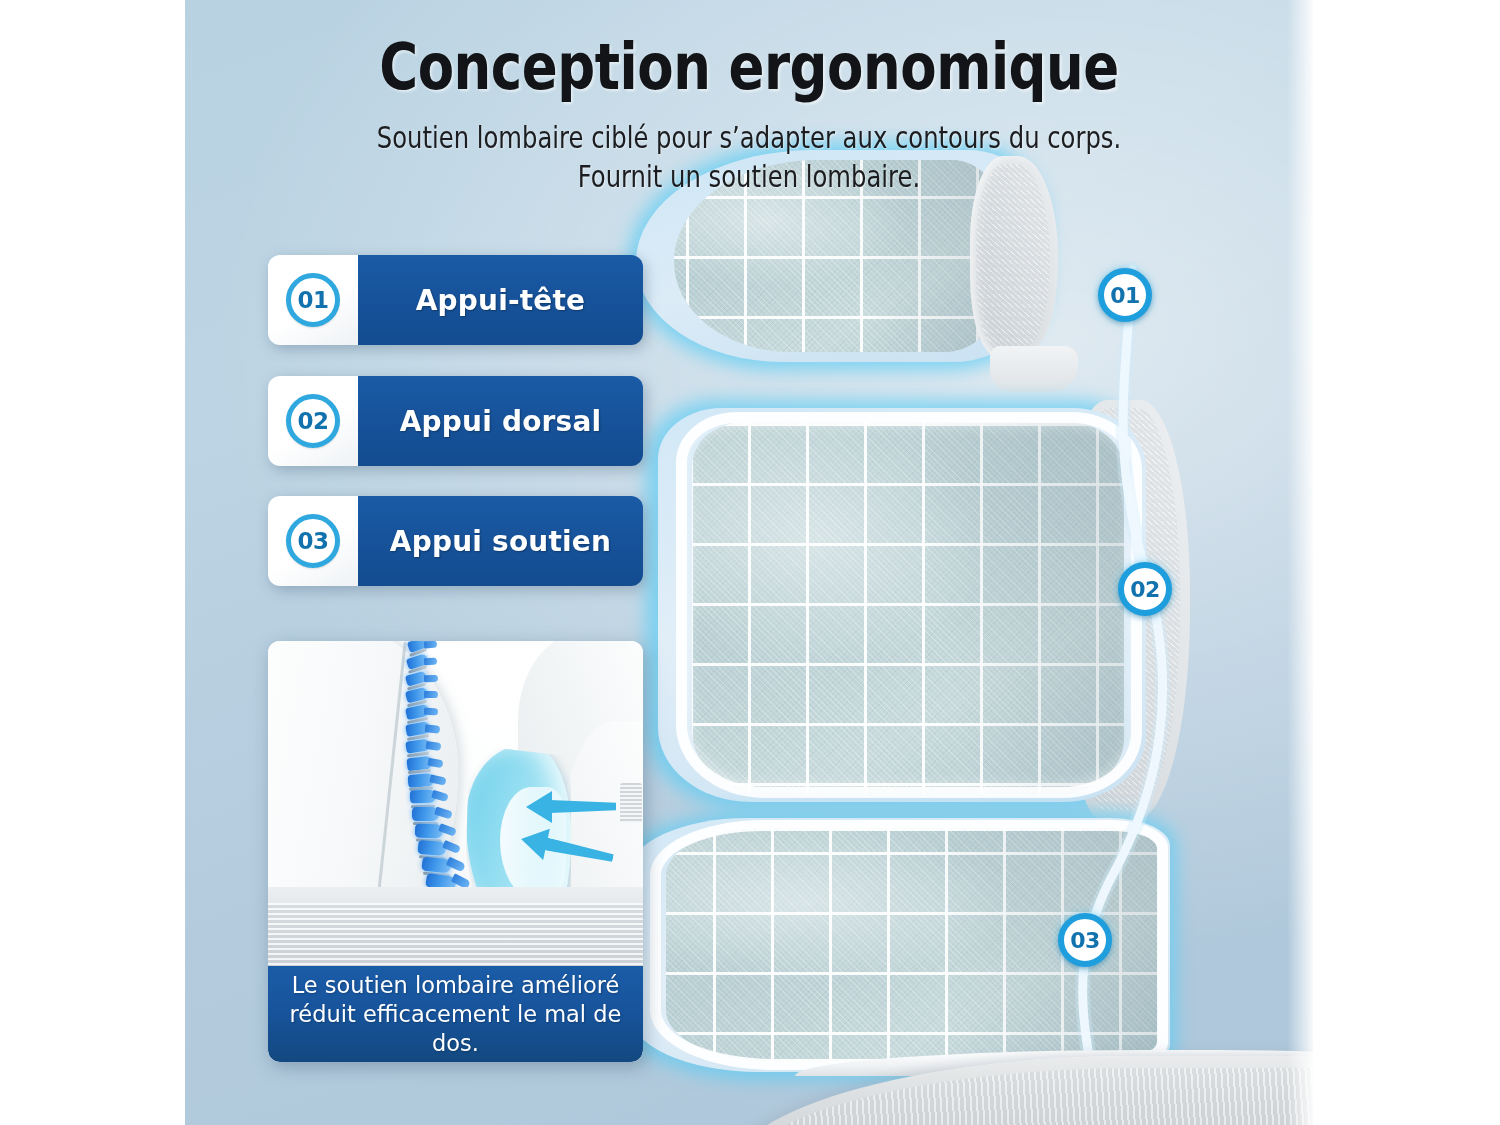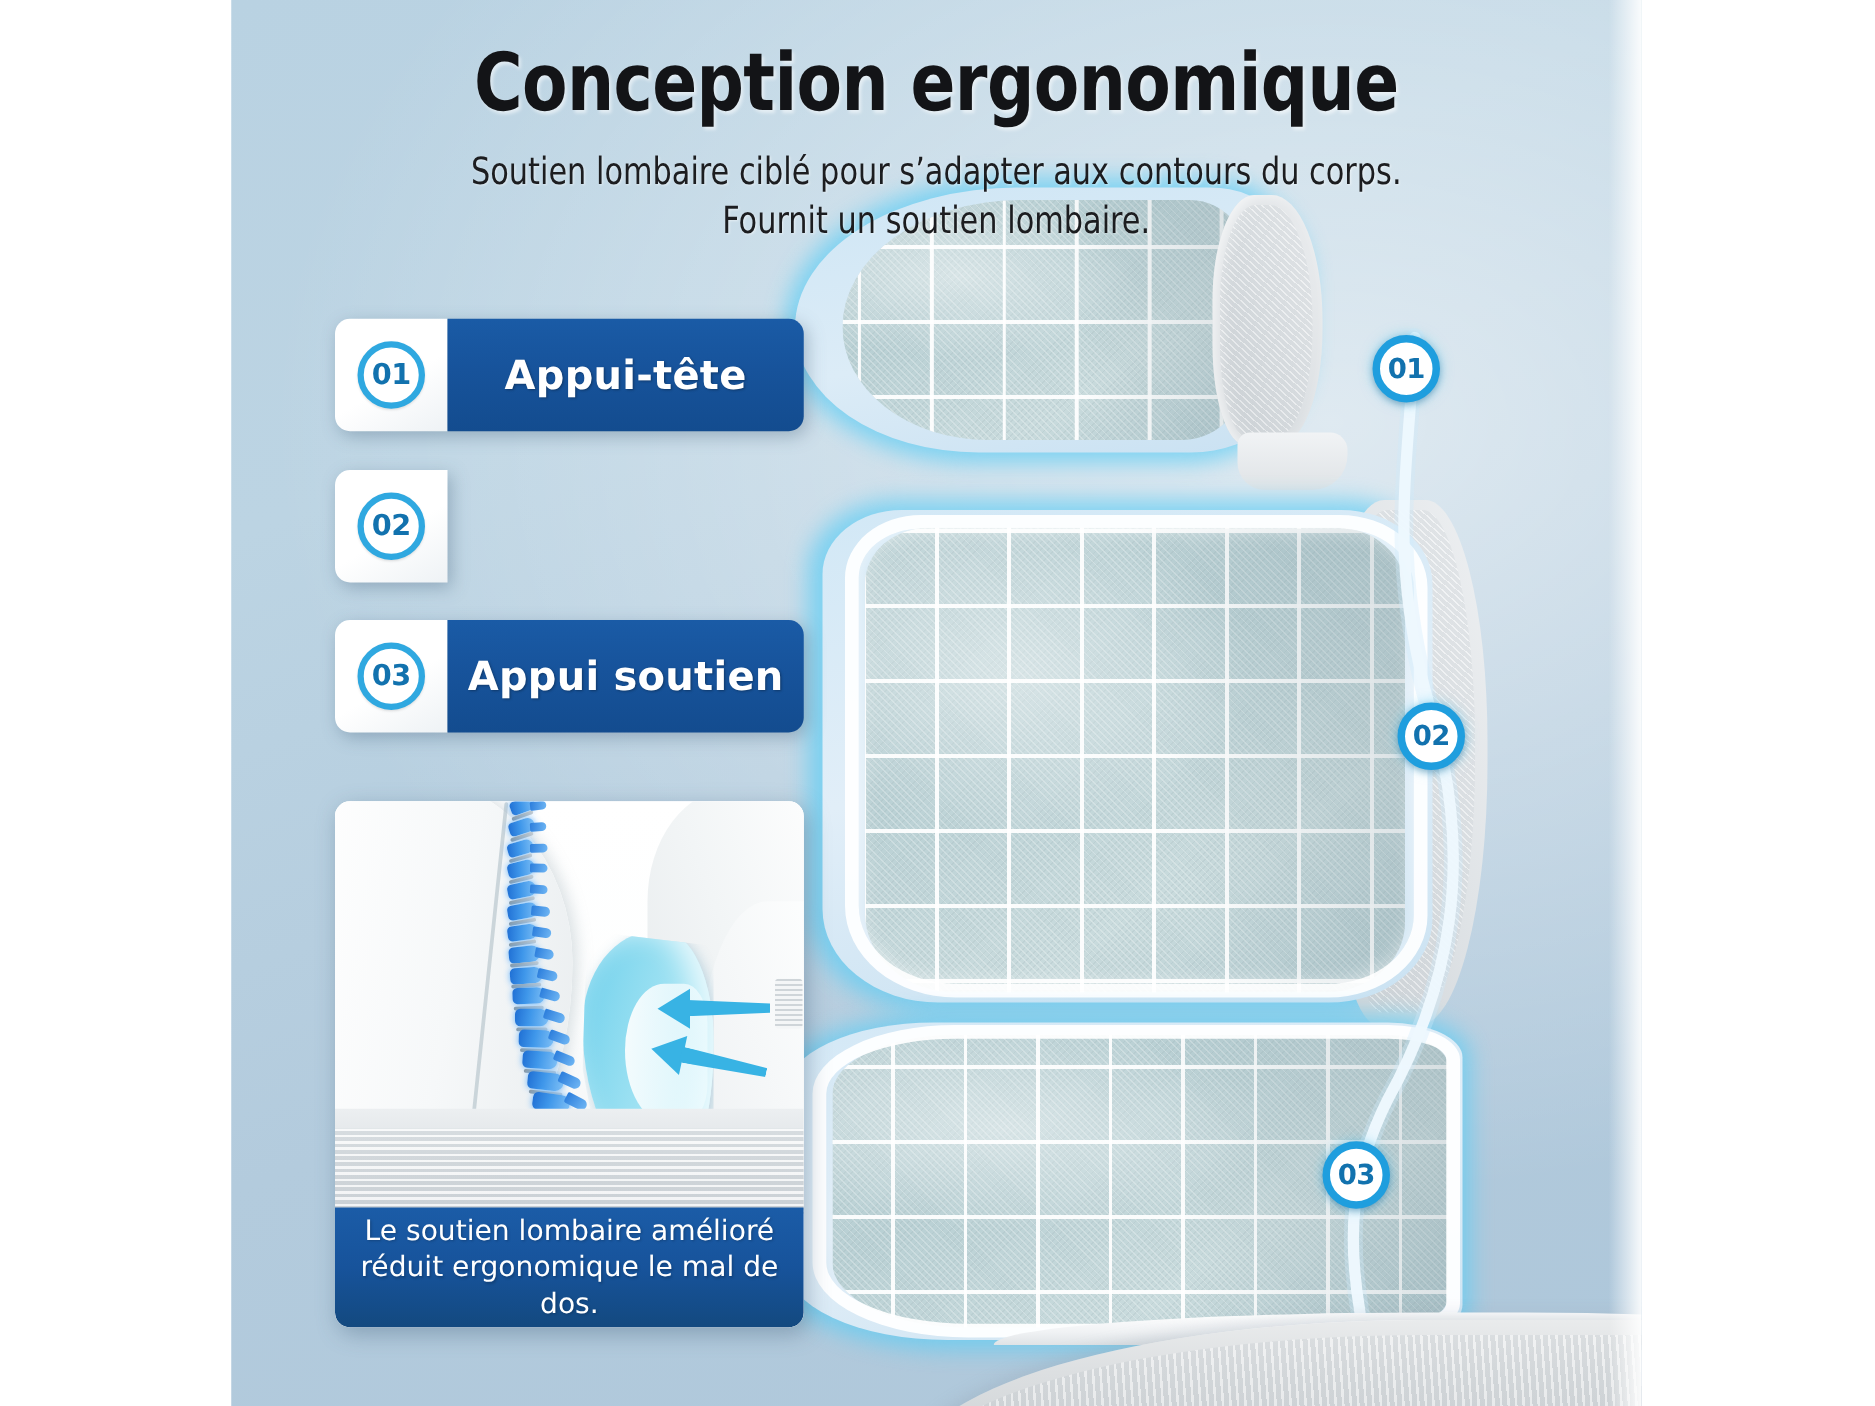--- a/index.html
+++ b/index.html
@@ -61,21 +61,21 @@
     font-weight:bold; font-size:23px; color:#1272ae; letter-spacing:-.5px;
   }
   .card .bar{
     position:absolute; left:90px; top:0; width:285px; height:90px;
     background:linear-gradient(180deg,#1a5ba6 0%,#17539b 45%,#134c8f 100%);
     border-radius:0 12px 12px 0;
     display:flex; align-items:center; justify-content:center;
   }
   .card .bar span{
     font-family:"DejaVu Sans","Liberation Sans",sans-serif;
-    font-weight:bold; font-size:32px; color:#ffffff; letter-spacing:.2px;
+    font-weight:bold; font-size:28px; color:#ffffff; letter-spacing:.2px;
     text-shadow:1px 1px 2px rgba(0,0,0,.30);
     text-align:right;
   }
   #card1{ top:255px; }
   #card2{ top:376px; }
   #card3{ top:496px; }
 
   
   #inset{
     position:absolute; left:83px; top:641px; width:375px; height:421px;
@@ -327,20 +327,23 @@
       <div class="bar">
         <span>Appui-tête</span>
       </div>
     </div>
 
     <div class="card" id="card2">
       <div class="numbox">
         <div class="ring">
           <span>02</span>
         </div>
+      </div>
+      <div class="bar">
+        <span>Appui dorsal</span>
       </div>
     </div>
 
     <div class="card" id="card3">
       <div class="numbox">
         <div class="ring">
           <span>03</span>
         </div>
       </div>
       <div class="bar">
@@ -430,19 +433,19 @@
           <div class="arw-tri" style="left:0;top:0;"></div>
           <div class="arw-tail" style="left:24px;top:9px;width:70px;
                clip-path:polygon(0 0,100% 22%,100% 78%,0 100%);"></div>
         </div>
 
         <div class="ip-shape" id="ip-seatblock"></div>
         <div class="ip-shape" id="ip-seatlines"></div>
       </div>
 
       <div id="inset-cap">
-        <span>Le soutien lombaire amélioré réduit ergonomique le mal de dos.</span>
+        <span>Le soutien lombaire amélioré réduit efficacement le mal de dos.</span>
       </div>
     </div>
 
     <div id="panel-feather"></div>
   </div>
 </div>
 
 </body></html>

